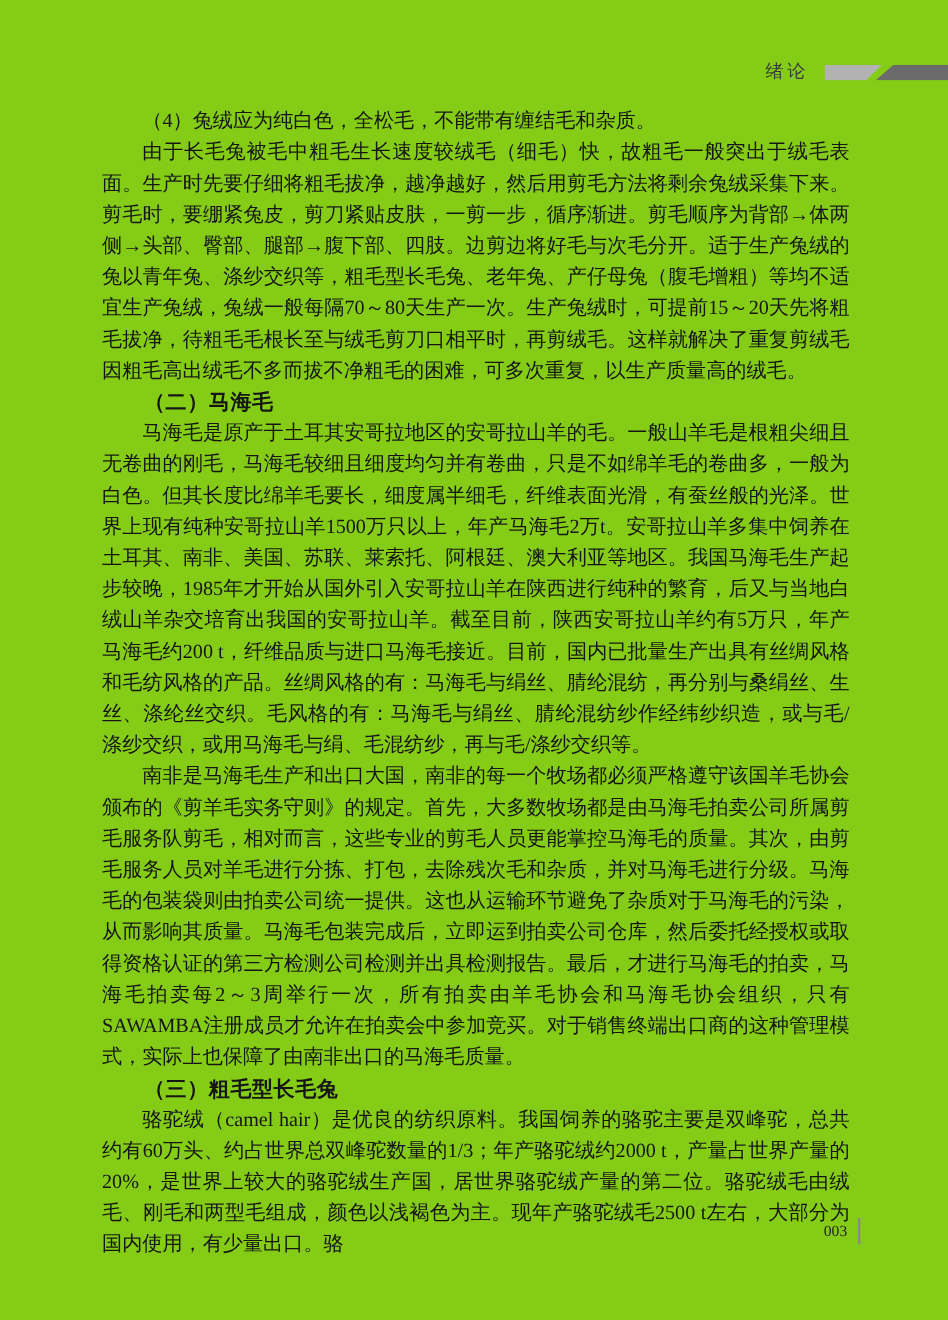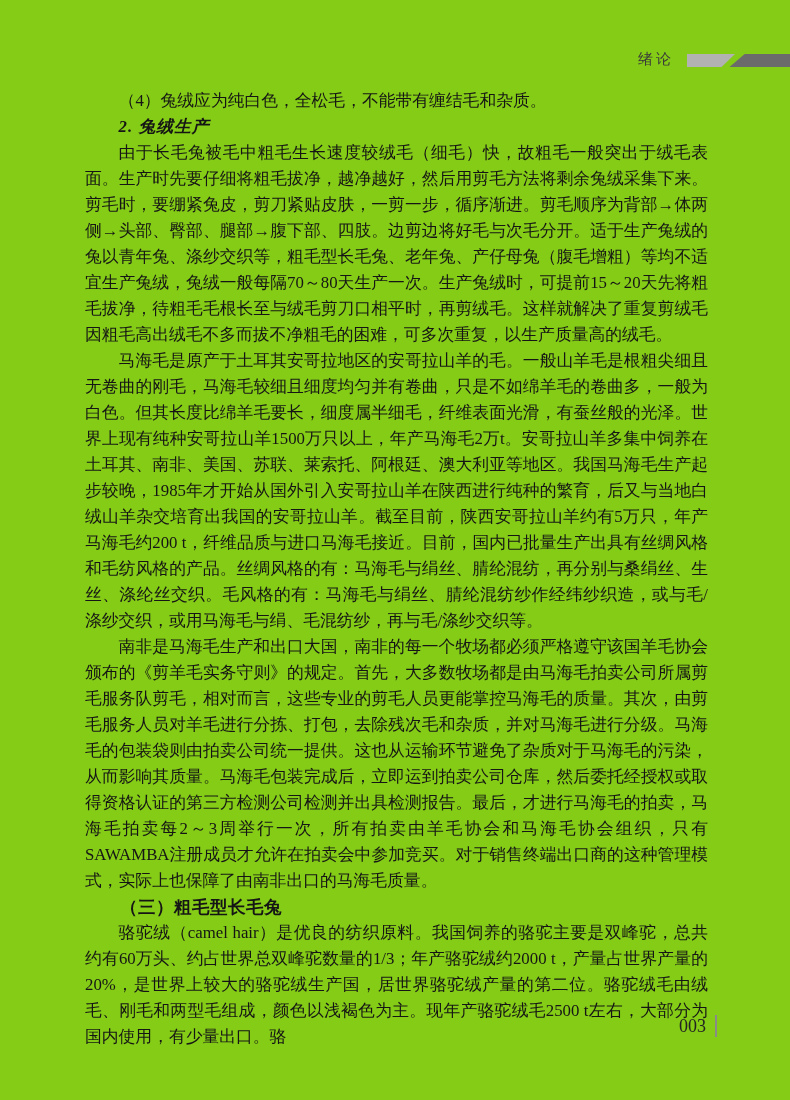--- a/index.html
+++ b/index.html
@@ -98,21 +98,21 @@
   
   .page-footer {
     position: absolute;
     top: 1015px;
     right: 73px;
     display: flex;
     align-items: center;
     gap: 9px;
   }
   .page-number {
-    font-size: 18px;
+    font-size: 13px;
     color: #222;
     font-family: "Liberation Serif", serif;
   }
   .footer-rule {
     display: inline-block;
     width: 2px;
     height: 22px;
     background: #8a8a8a;
   }
 </style>
@@ -125,24 +125,24 @@
     <span class="running-title">绪论</span>
     <div class="header-band">
       <div class="band-light"></div>
       <div class="band-dark"></div>
     </div>
   </header>
 
   <main class="page-body">
     <p class="list-item">（4）兔绒应为纯白色，全松毛，不能带有缠结毛和杂质。</p>
 
-    <h3 class="kai-heading">2. 兔绒生产</h3>
 
     <p class="para">由于长毛兔被毛中粗毛生长速度较绒毛（细毛）快，故粗毛一般突出于绒毛表面。生产时先要仔细将粗毛拔净，越净越好，然后用剪毛方法将剩余兔绒采集下来。剪毛时，要绷紧兔皮，剪刀紧贴皮肤，一剪一步，循序渐进。剪毛顺序为背部→体两侧→头部、臀部、腿部→腹下部、四肢。边剪边将好毛与次毛分开。适于生产兔绒的兔以青年兔、涤纱交织等，粗毛型长毛兔、老年兔、产仔母兔（腹毛增粗）等均不适宜生产兔绒，兔绒一般每隔70～80天生产一次。生产兔绒时，可提前15～20天先将粗毛拔净，待粗毛毛根长至与绒毛剪刀口相平时，再剪绒毛。这样就解决了重复剪绒毛因粗毛高出绒毛不多而拔不净粗毛的困难，可多次重复，以生产质量高的绒毛。</p>
 
+    <h2 class="sec-heading">（二）马海毛</h2>
 
     <p class="para">马海毛是原产于土耳其安哥拉地区的安哥拉山羊的毛。一般山羊毛是根粗尖细且无卷曲的刚毛，马海毛较细且细度均匀并有卷曲，只是不如绵羊毛的卷曲多，一般为白色。但其长度比绵羊毛要长，细度属半细毛，纤维表面光滑，有蚕丝般的光泽。世界上现有纯种安哥拉山羊1500万只以上，年产马海毛2万t。安哥拉山羊多集中饲养在土耳其、南非、美国、苏联、莱索托、阿根廷、澳大利亚等地区。我国马海毛生产起步较晚，1985年才开始从国外引入安哥拉山羊在陕西进行纯种的繁育，后又与当地白绒山羊杂交培育出我国的安哥拉山羊。截至目前，陕西安哥拉山羊约有5万只，年产马海毛约200 t，纤维品质与进口马海毛接近。目前，国内已批量生产出具有丝绸风格和毛纺风格的产品。丝绸风格的有：马海毛与绢丝、腈纶混纺，再分别与桑绢丝、生丝、涤纶丝交织。毛风格的有：马海毛与绢丝、腈纶混纺纱作经纬纱织造，或与毛/涤纱交织，或用马海毛与绢、毛混纺纱，再与毛/涤纱交织等。</p>
 
     <p class="para">南非是马海毛生产和出口大国，南非的每一个牧场都必须严格遵守该国羊毛协会颁布的《剪羊毛实务守则》的规定。首先，大多数牧场都是由马海毛拍卖公司所属剪毛服务队剪毛，相对而言，这些专业的剪毛人员更能掌控马海毛的质量。其次，由剪毛服务人员对羊毛进行分拣、打包，去除残次毛和杂质，并对马海毛进行分级。马海毛的包装袋则由拍卖公司统一提供。这也从运输环节避免了杂质对于马海毛的污染，从而影响其质量。马海毛包装完成后，立即运到拍卖公司仓库，然后委托经授权或取得资格认证的第三方检测公司检测并出具检测报告。最后，才进行马海毛的拍卖，马海毛拍卖每2～3周举行一次，所有拍卖由羊毛协会和马海毛协会组织，只有SAWAMBA注册成员才允许在拍卖会中参加竞买。对于销售终端出口商的这种管理模式，实际上也保障了由南非出口的马海毛质量。</p>
 
     <h2 class="sec-heading">（三）粗毛型长毛兔</h2>
 
     <p class="para">骆驼绒（camel hair）是优良的纺织原料。我国饲养的骆驼主要是双峰驼，总共约有60万头、约占世界总双峰驼数量的1/3；年产骆驼绒约2000 t，产量占世界产量的20%，是世界上较大的骆驼绒生产国，居世界骆驼绒产量的第二位。骆驼绒毛由绒毛、刚毛和两型毛组成，颜色以浅褐色为主。现年产骆驼绒毛2500 t左右，大部分为国内使用，有少量出口。骆</p>
   </main>
 

